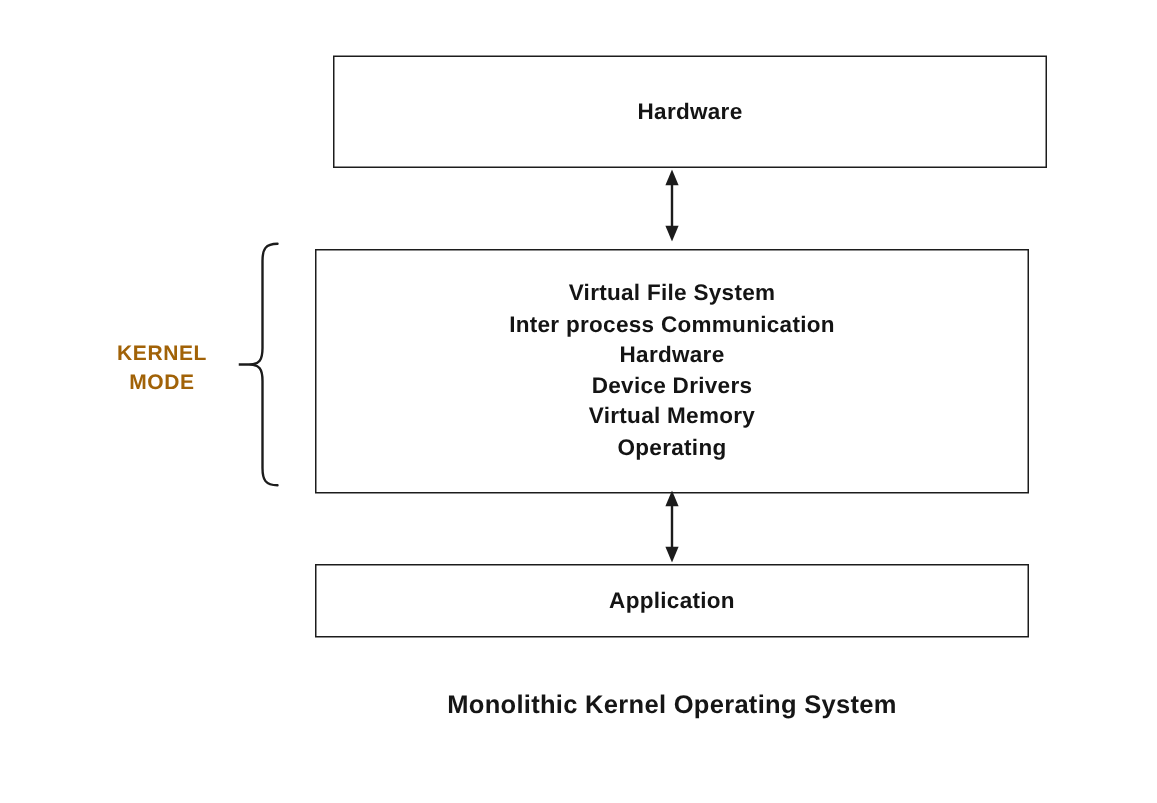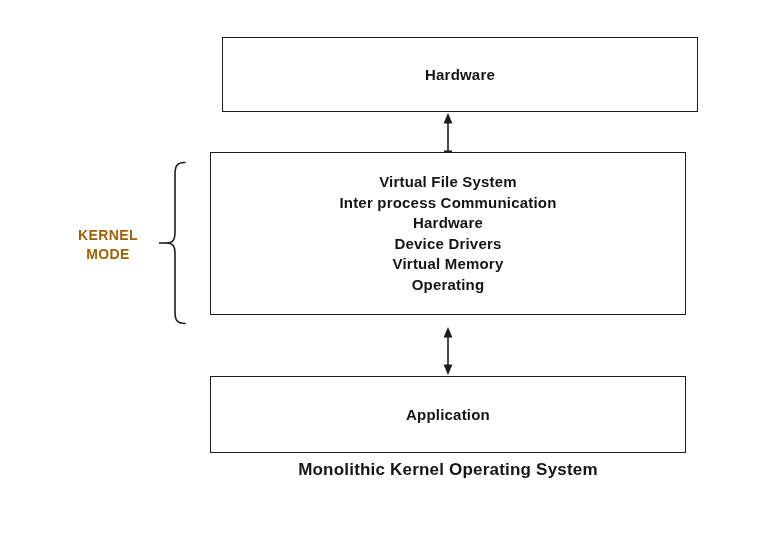--- a/index.html
+++ b/index.html
@@ -22,22 +22,22 @@
     display: flex;
     flex-direction: column;
     align-items: center;
     justify-content: center;
     font-weight: 700;
     font-size: 15px;
     text-align: center;
     letter-spacing: 0.2px;
   }
   #hardware-box    { top: 37px;  height: 75px; margin-left: 12px;  }
-  #kernel-box      { top: 152px; height: 163px; }
-  #application-box { top: 376px; height: 77px;  }
+  #kernel-box      { top: 166px; height: 163px; }
+  #application-box { top: 376px; height: 49px;  }
   .kernel-line { line-height: 20.5px; white-space: nowrap; }
   .arrow {
     position: absolute;
     left: 441px;
     width: 14px;
     height: 48px;
   }
   #hardware-kernel-arrow    { top: 113px; }
   #kernel-application-arrow { top: 327px; }
   .brace {

